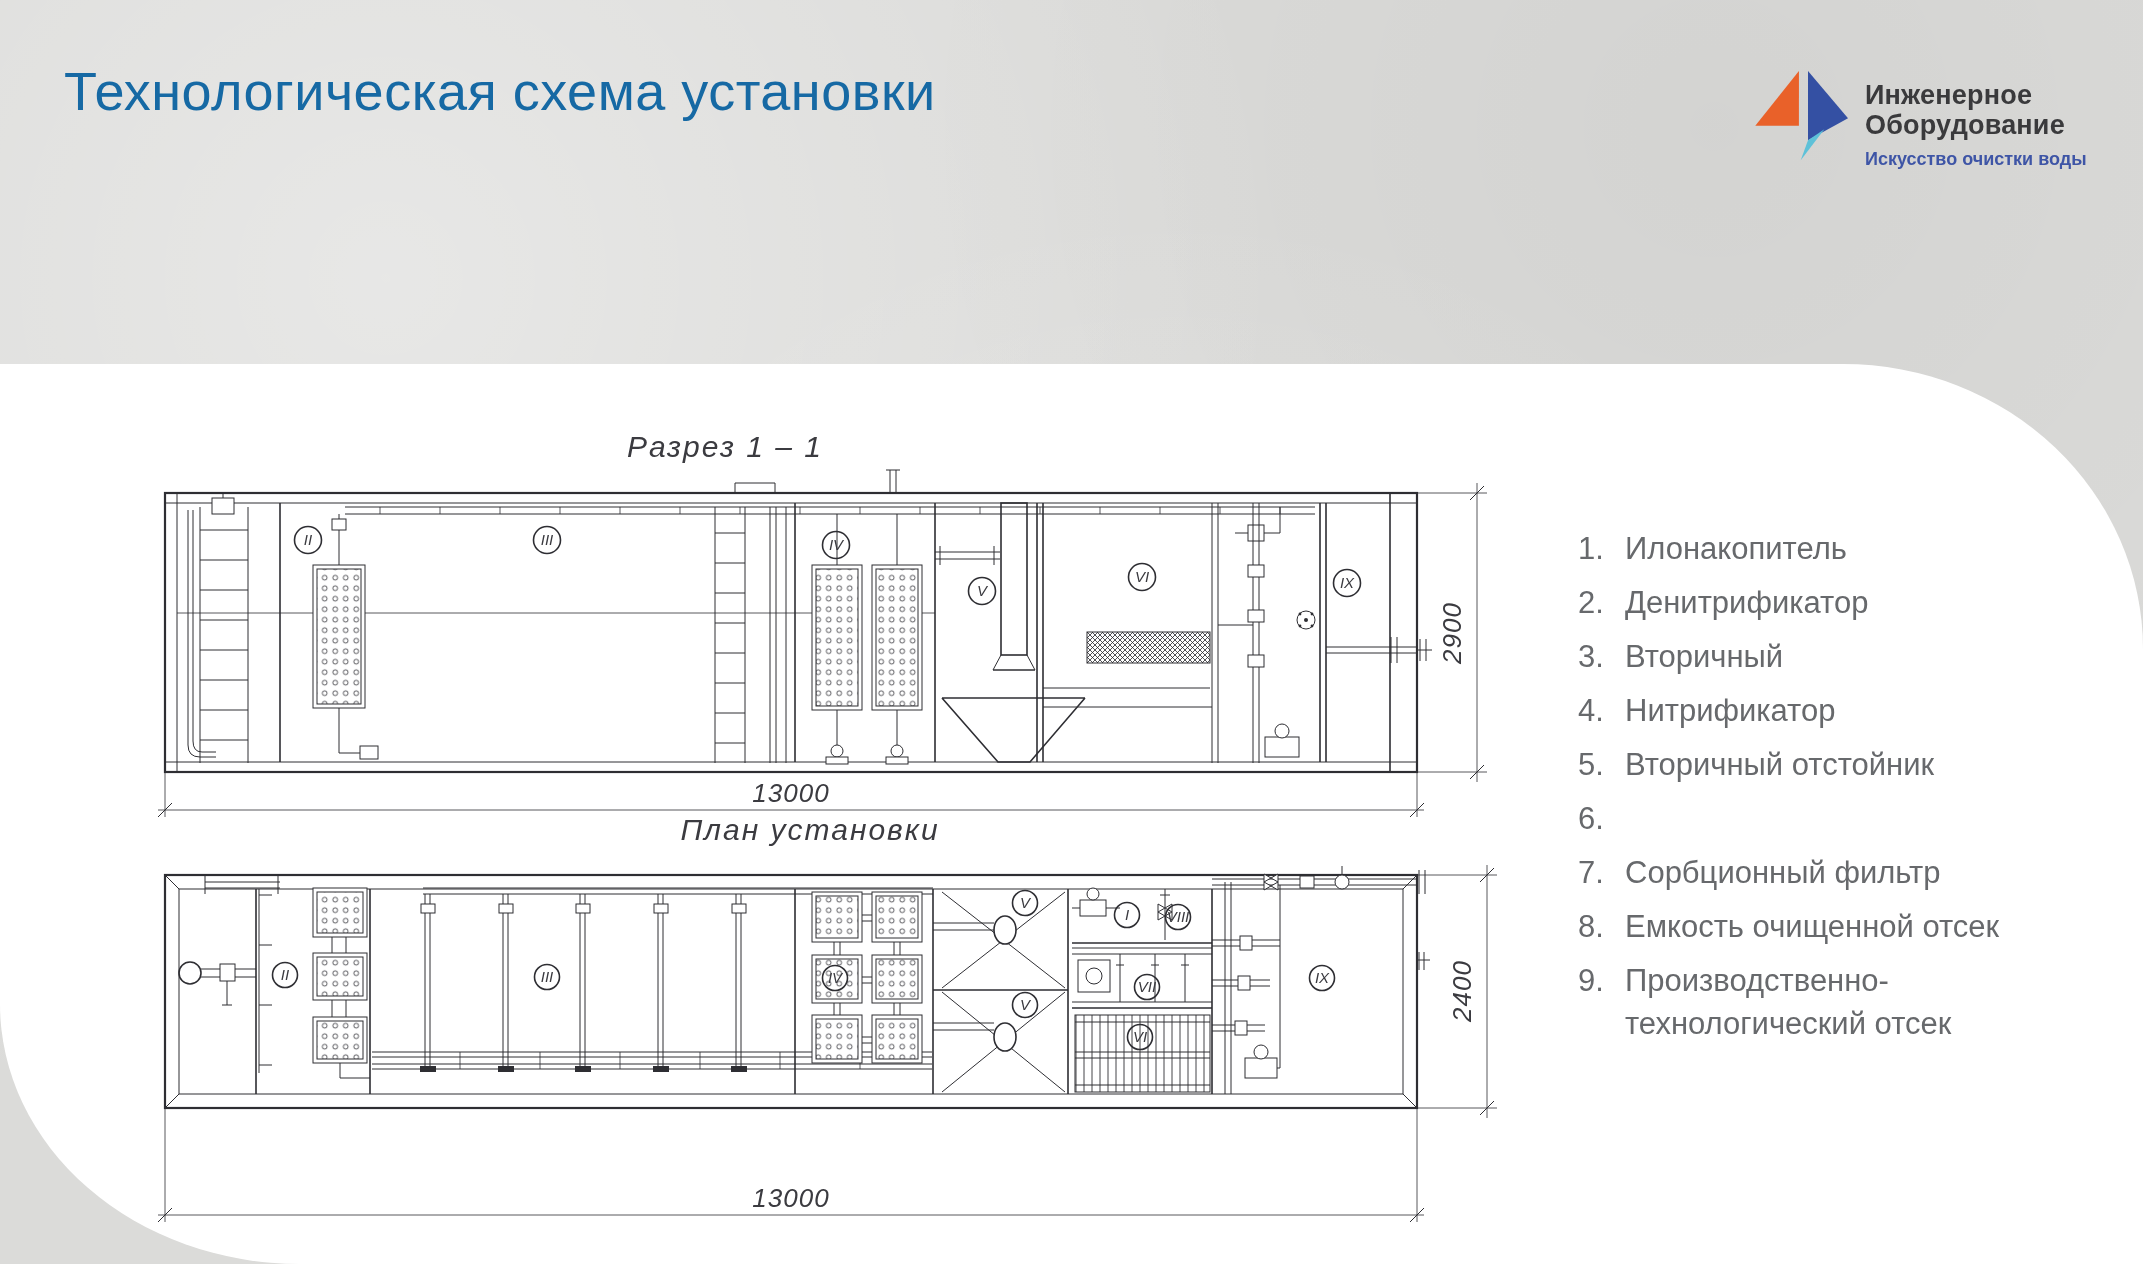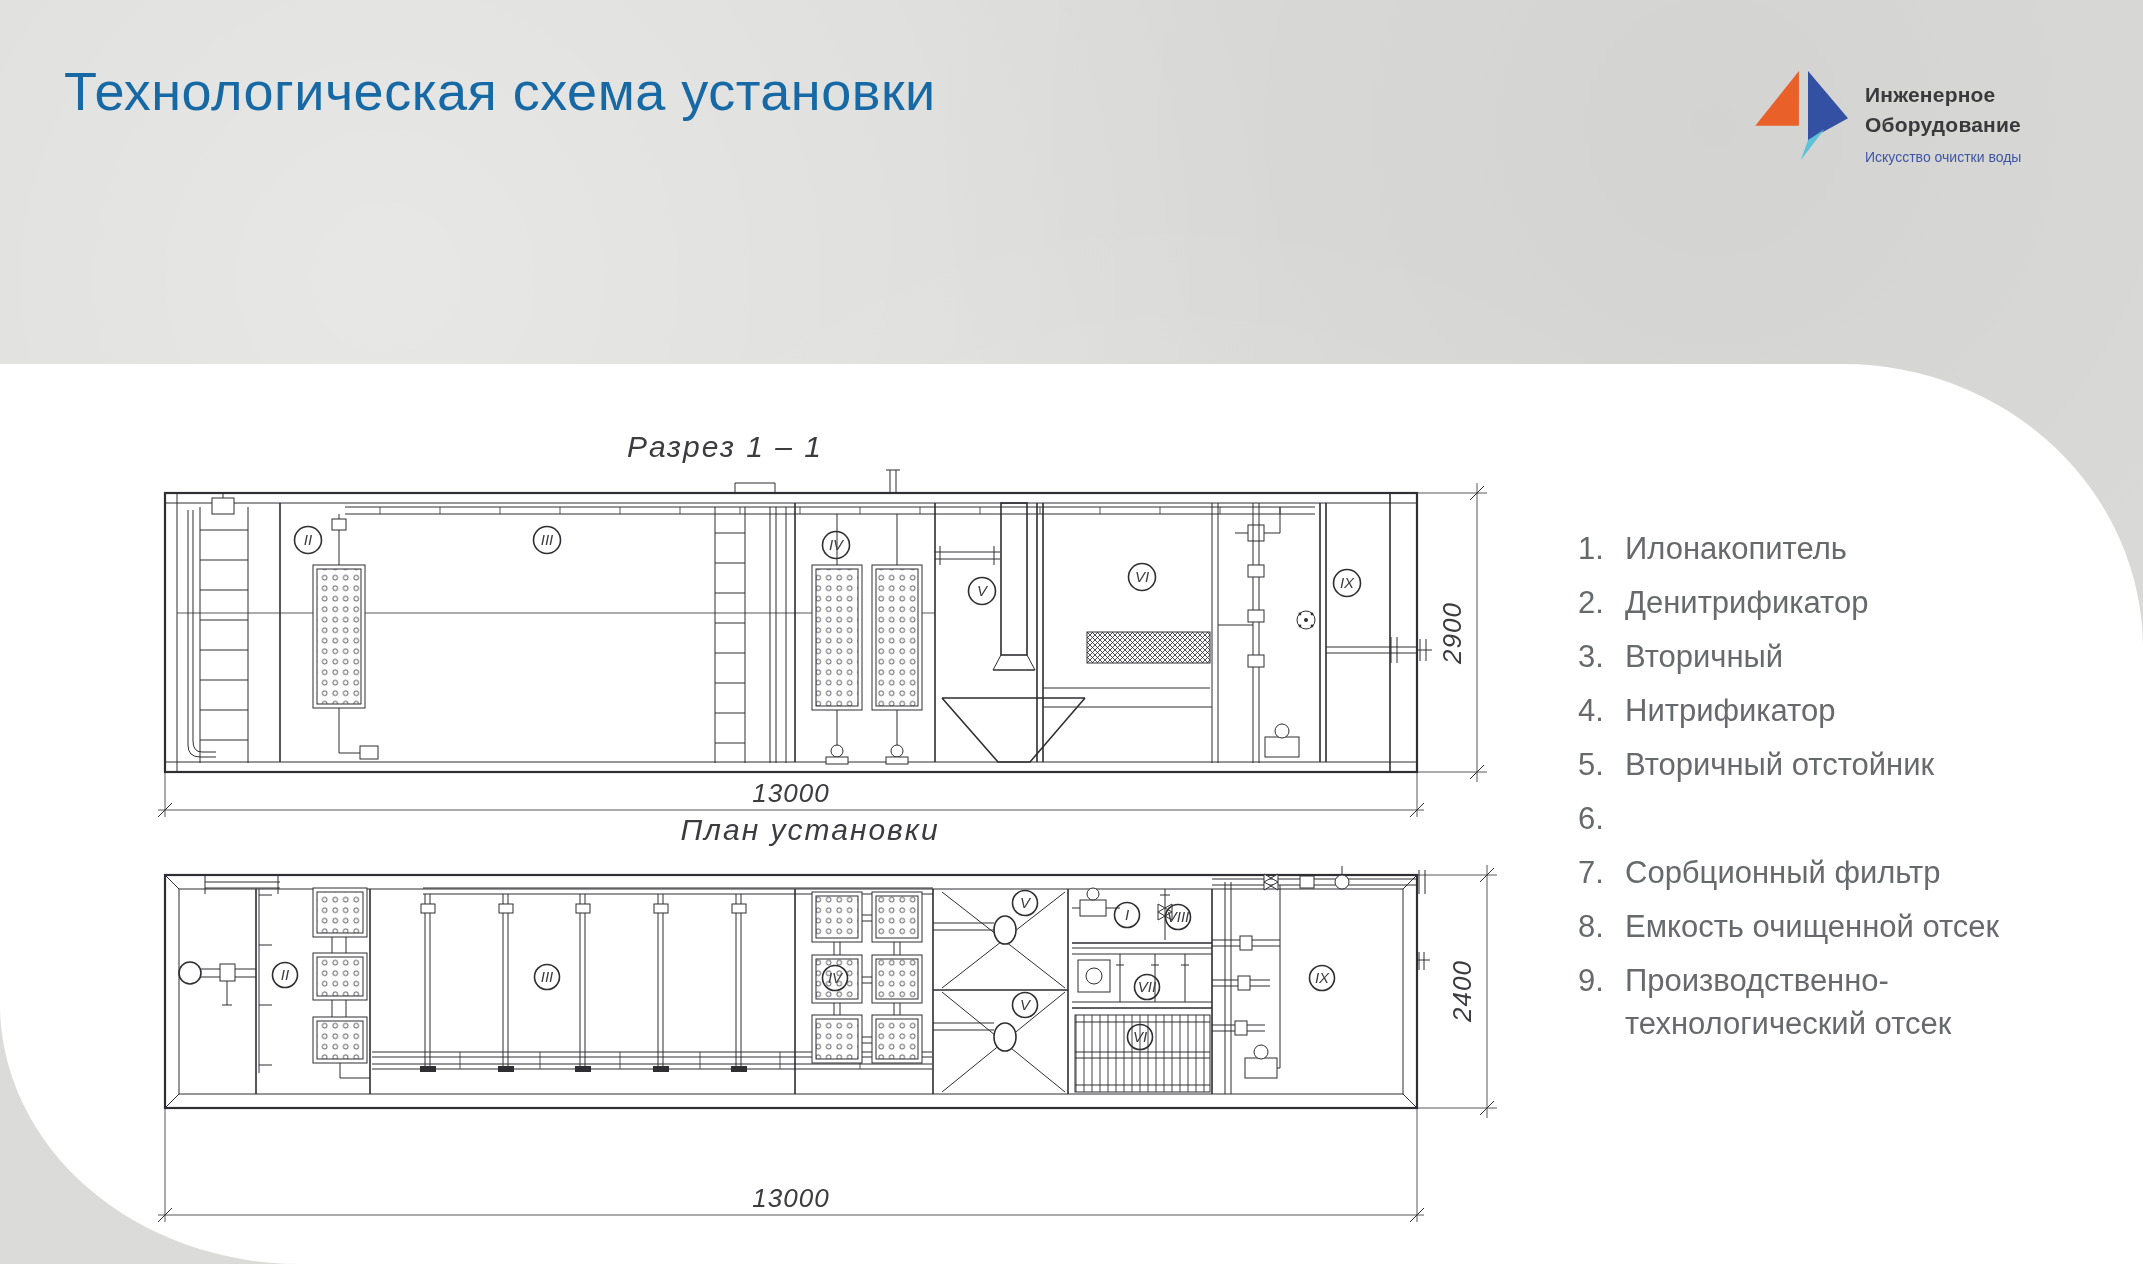--- a/index.html
+++ b/index.html
@@ -10,22 +10,22 @@
       radial-gradient(circle at 18% 22%, rgba(255,255,255,.35), rgba(255,255,255,0) 45%),
       radial-gradient(circle at 80% 10%, rgba(0,0,0,.035), rgba(0,0,0,0) 40%),
       radial-gradient(circle at 55% 75%, rgba(255,255,255,.25), rgba(255,255,255,0) 50%);}
   .panel{position:absolute;left:0;top:364px;right:0;bottom:0;background:#ffffff;
     border-top-right-radius:300px 285px;border-bottom-left-radius:300px 260px;}
   .title{position:absolute;left:64px;top:52px;width:1400px;color:#1669a4;
     font-weight:normal;font-size:54px;line-height:78px;letter-spacing:.5px;}
   .logo{position:absolute;left:1748px;top:58px;width:380px;height:130px;}
   .logo-mark{position:absolute;left:0;top:4px;width:100px;height:100px;}
   .logo-text{position:absolute;left:117px;top:22px;}
-  .logo-name{font-weight:bold;font-size:21px;line-height:30px;color:#3a3a3c;letter-spacing:.2px;}
-  .logo-tagline{margin-top:9px;font-weight:normal;font-size:14px;color:#3e55a6;}
+  .logo-name{font-weight:bold;font-size:27px;line-height:30px;color:#3a3a3c;letter-spacing:.2px;}
+  .logo-tagline{margin-top:9px;font-weight:bold;font-size:18px;color:#3e55a6;}
   .legend{position:absolute;left:1578px;top:527px;width:540px;display:flex;
     flex-direction:column;row-gap:11px;}
   .legend-item{display:flex;color:#67696c;font-size:31px;line-height:43px;}
   .legend-num{width:47px;flex:0 0 47px;}
   .legend-label{max-width:430px;}
   .drw{position:absolute;}
   .ln{stroke:#2e2e33;fill:none;stroke-width:1;}
   .w15{stroke-width:1.6;}
   .w2{stroke-width:2.2;}
   .thin{stroke-width:.8;}

